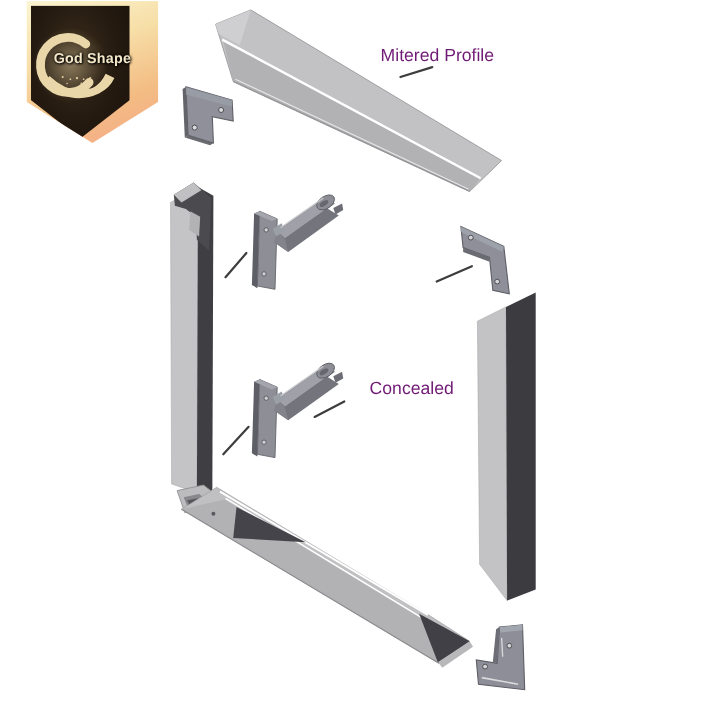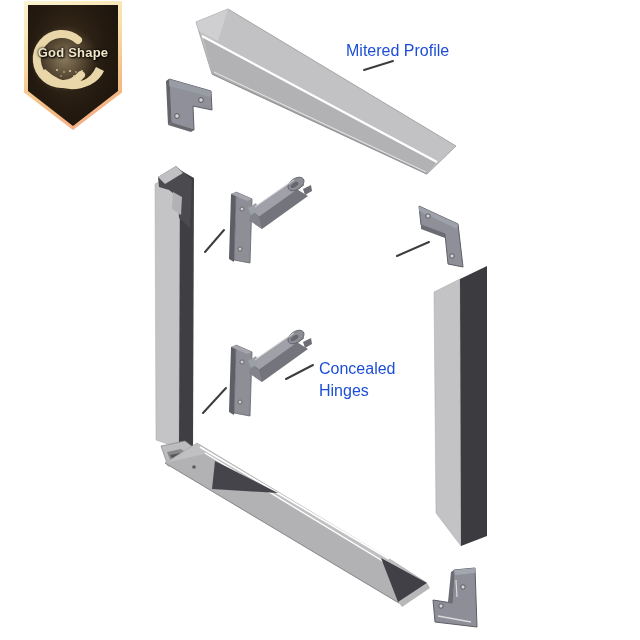--- a/index.html
+++ b/index.html
@@ -1,28 +1,28 @@
 <!DOCTYPE html>
 <html><head>
 <meta charset="utf-8">
 <style>
   html,body{margin:0;padding:0;background:#fff;}
   .canvas{position:relative;width:640px;height:640px;background:#ffffff;overflow:hidden;
           font-family:"Liberation Sans",sans-serif;}
   
-  .dlabel{position:absolute;color:#1d4ed8;font-size:16px;line-height:22px;
+  .dlabel{position:absolute;color:#701a75;font-size:16px;line-height:22px;
           font-family:"Liberation Sans",sans-serif;white-space:nowrap;}
   .dlabel span{display:block;}
   #lbl-mitered{left:346px;top:40px;}
   #lbl-corner{left:334px;top:240px;}
-  #lbl-hinges{left:319px;top:343px;margin-top:15px;}
+  #lbl-hinges{left:336px;top:343px;}
   
   .diagram-svg{position:absolute;left:0;top:0;width:640px;height:640px;}
   
-  .banner-outer{position:absolute;left:24px;top:1px;width:98px;height:129px;
+  .banner-outer{position:absolute;left:24px;top:1px;width:120px;height:129px;
     clip-path:polygon(0 0,100% 0,100% 71%,50% 100%,0 71%);
     background:linear-gradient(160deg,#fbf5d2 0%,#f7dfa8 35%,#f3bc83 70%,#f6a989 100%);}
   .banner-inner{position:absolute;left:4px;top:4px;width:90px;height:121px;
     clip-path:polygon(0 0,100% 0,100% 71%,50% 100%,0 71%);
     background:radial-gradient(ellipse at 45% 40%,#3c2e1c 0%,#241a10 55%,#1a120b 100%);}
   .logo-text{position:absolute;left:0;right:0;top:44px;text-align:center;
     font-weight:bold;font-size:13px;letter-spacing:.2px;color:#f2e7c8;
     font-family:"Liberation Sans",sans-serif;
     text-shadow:0 0 3px #000,0 0 1px #2a1c0e,1px 1px 2px #000;}
 </style>
@@ -128,21 +128,20 @@
       <line x1="286" y1="379" x2="313" y2="365"></line>
       <line x1="203" y1="413" x2="226" y2="388"></line>
     </g>
   </svg>
 
   <div class="dlabel" id="lbl-mitered">Mitered Profile</div>
 
 
   <div class="dlabel" id="lbl-hinges">
     <span>Concealed</span>
-    <span>Hinges</span>
   </div>
 
   <div class="banner-outer">
     <div class="banner-inner">
       <svg width="90" height="121" viewBox="0 0 90 121" xmlns="http://www.w3.org/2000/svg">
         <defs>
           <radialGradient id="glowGrad" cx="50%" cy="50%" r="50%">
             <stop offset="0%" stop-color="#e9d7a9" stop-opacity="0.45"></stop>
             <stop offset="70%" stop-color="#e9d7a9" stop-opacity="0.12"></stop>
             <stop offset="100%" stop-color="#e9d7a9" stop-opacity="0"></stop>

